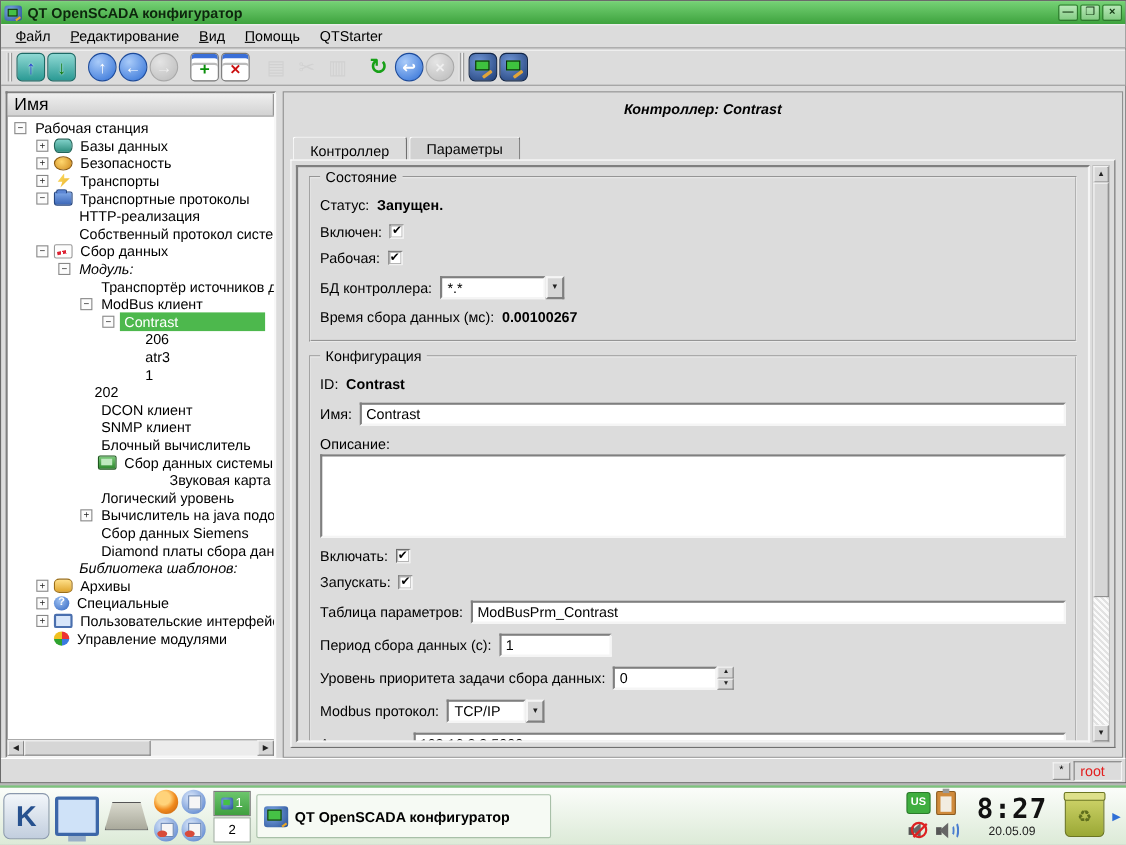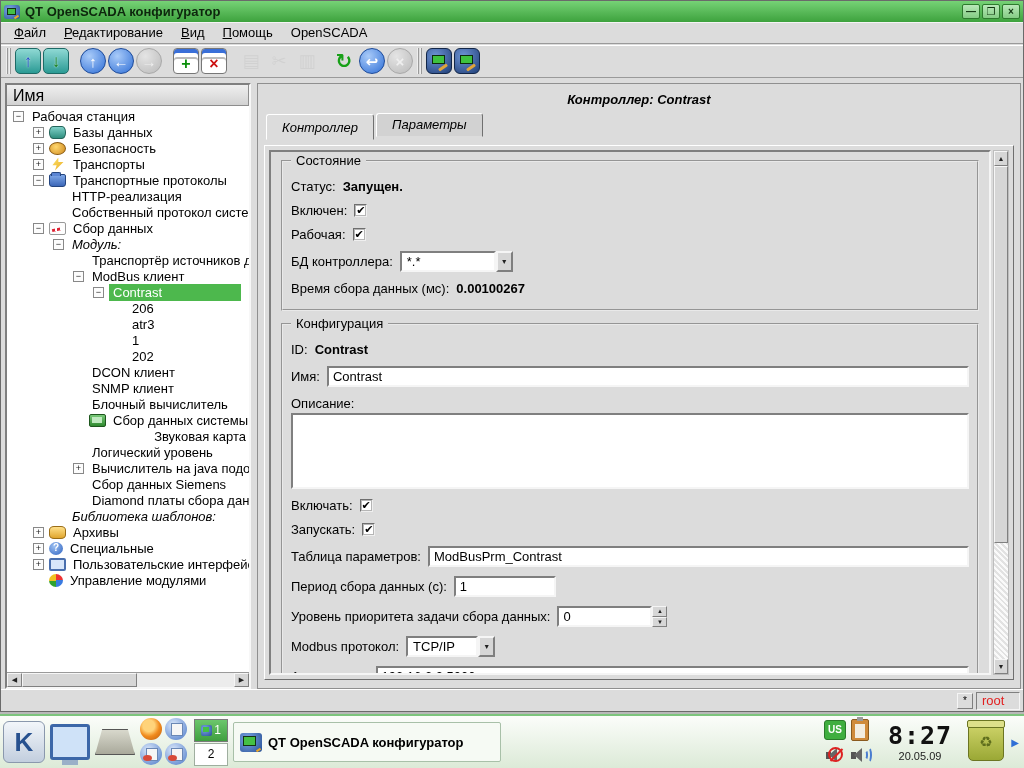--- a/index.html
+++ b/index.html
@@ -105,21 +105,21 @@
             border-color:#f6f6f6 #808080 #808080 #f6f6f6; font-size:7px; color:#222;
             display:flex; align-items:center; justify-content:center; flex:0 0 auto; }
   #tree-hthumb { width:115px; background:#d6d6d6; border:1px solid;
                  border-color:#f6f6f6 #808080 #808080 #f6f6f6; flex:0 0 auto; }
   .sb-track { flex:1 1 auto; }
 
   
   #right-panel { position:absolute; left:256px; top:82px; width:764px; height:606px; background:#dcdcdc;
                  border:1px solid #8f8f8f; }
   #panel-title { text-align:center; font-weight:bold; font-style:italic; font-size:13px; margin-top:8px; }
-  #tabs { display:flex; margin:6px 0 0 8px; align-items:flex-start; height:25px;font-style:italic; }
+  #tabs { display:flex; margin:16px 0 0 8px; align-items:center; height:25px; }
   .tab { padding:3px 15px 4px; font-size:13px; border:1px solid; margin-right:2px;
          border-color:#fff #707070 #dcdcdc #fff; background:#d2d2d2; border-radius:3px 3px 0 0; }
   .tab.active { background:#dcdcdc; position:relative; top:1px; padding-top:5px; font-weight:normal; }
   #tab-frame { position:absolute; left:6px; right:6px; top:61px; bottom:8px;
                border:1px solid; border-color:#fff #6f6f6f #6f6f6f #fff; background:#dcdcdc; }
   #scroll-area { position:absolute; left:4px; top:4px; right:22px; bottom:4px;
                  border:2px solid; border-color:#7f7f7f #f5f5f5 #f5f5f5 #7f7f7f;
                  background:#dcdcdc; overflow:hidden; }
   #form { padding:8px 10px 0; }
   .groupbox { position:relative; border:2px groove #e9e9e9; margin-bottom:12px; padding:8px 0 4px; }
@@ -243,21 +243,21 @@
       <span class="tb-btn">❐</span>
       <span class="tb-btn">×</span>
     </span>
   </div>
 
   <div id="menubar">
       <span class="menu-item"><u>Ф</u>айл</span>
       <span class="menu-item"><u>Р</u>едактирование</span>
       <span class="menu-item"><u>В</u>ид</span>
       <span class="menu-item"><u>П</u>омощь</span>
-      <span class="menu-item">OpenSCADA</span>
+      <span class="menu-item">QTStarter</span>
     </div>
 
   <div id="toolbar">
       <span class="tb-handle"></span>
       <span class="tbtn db">
         <span class="glyph" style="color: rgb(34, 68, 204);">↑</span>
       </span>
       <span class="tbtn db">
         <span class="glyph" style="color: rgb(13, 122, 13);">↓</span>
       </span>
@@ -370,21 +370,21 @@
           <span class="tlabel">206</span>
         </div>
         <div class="tree-row" style="padding-left: 106px;">
           <span class="exp-spacer"></span>
           <span class="tlabel">atr3</span>
         </div>
         <div class="tree-row" style="padding-left: 106px;">
           <span class="exp-spacer"></span>
           <span class="tlabel">1</span>
         </div>
-        <div class="tree-row" style="padding-left: 106px;">
+        <div class="tree-row" style="padding-left: 60px;">
           <span class="exp-spacer"></span>
           <span class="tlabel">202</span>
         </div>
         <div class="tree-row" style="padding-left: 66px;">
           <span class="exp-spacer"></span>
           <span class="tlabel">DCON клиент</span>
         </div>
         <div class="tree-row" style="padding-left: 66px;">
           <span class="exp-spacer"></span>
           <span class="tlabel">SNMP клиент</span>

